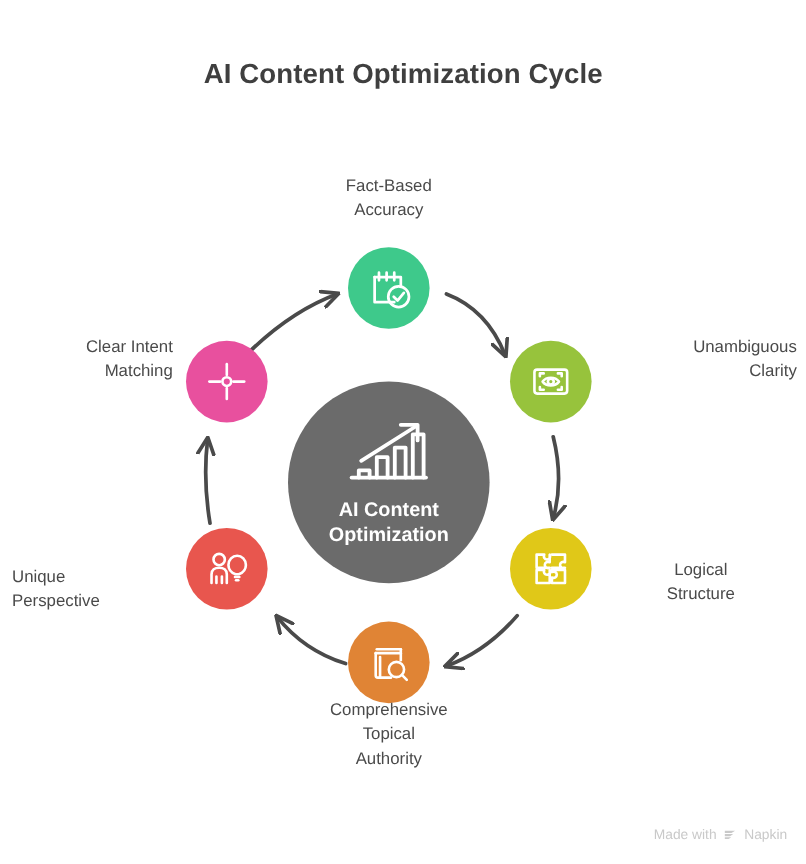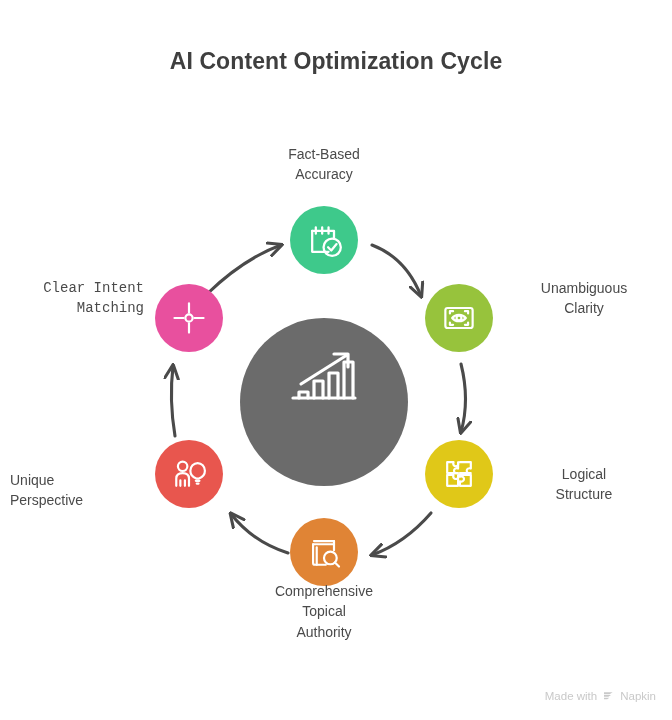--- a/index.html
+++ b/index.html
@@ -90,25 +90,25 @@
 
   
   #node-0 { left: 290px; top: 206px; }   
   #node-1 { left: 425px; top: 284px; }   
   #node-2 { left: 425px; top: 440px; }   
   #node-3 { left: 290px; top: 518px; }   
   #node-4 { left: 155px; top: 440px; }   
   #node-5 { left: 155px; top: 284px; }   
 
   #label-0 { left: 234px; top: 144px; width: 180px; text-align: center; }
-  #label-1 { left: 504px; top: 278px; width: 160px; text-align: center; }
+  #label-1 { left: 504px; top: 278px; width: 160px; text-align: right; }
   #label-2 { left: 504px; top: 464px; width: 160px; text-align: center; }
   #label-3 { left: 234px; top: 581px; width: 180px; text-align: center; }
   #label-4 { left: 10px;  top: 470px; width: 134px; text-align: left; }
-  #label-5 { left: 10px;  top: 278px; width: 134px; text-align: right; font-family: Liberation Mono, monospace; }
+  #label-5 { left: 10px;  top: 278px; width: 134px; text-align: right; }
 
   
   #watermark {
     position: absolute;
     right: 16px;
     bottom: 18px;
     display: flex;
     align-items: center;
     gap: 5px;
     color: #c9c9c9;
@@ -148,20 +148,22 @@
     <g fill="none" stroke="#ffffff" stroke-width="3.2" stroke-linecap="round" stroke-linejoin="round">
       <path d="M6,50 L68,50"></path>
       <path d="M12,50 L12,44 L21,44 L21,50"></path>
       <path d="M27,50 L27,33 L36,33 L36,50"></path>
       <path d="M42,50 L42,25 L51,25 L51,50"></path>
       <path d="M57,50 L57,14 L66,14 L66,50"></path>
       <path d="M14,36 L60,7"></path>
       <path d="M47,6 L61,6 L61,19"></path>
     </g>
   </svg>
+  <div class="hub-label">AI Content
+Optimization</div>
 </div>
 
 <div class="node" id="node-0" style="background:#3ec98b;">
   <svg viewBox="0 0 44 44" width="40" height="40">
     <g fill="none" stroke="#ffffff" stroke-width="2.5" stroke-linecap="round" stroke-linejoin="round">
       <path d="M9,12 L9,35 L27,35"></path>
       <path d="M9,12 L33,12 L33,20"></path>
       <path d="M13,8 L13,15 M20,8 L20,15 M27,8 L27,15"></path>
       <circle cx="31" cy="30" r="9.5"></circle>
       <path d="M26.5,30 L30,33.5 L35.8,26.5"></path>

